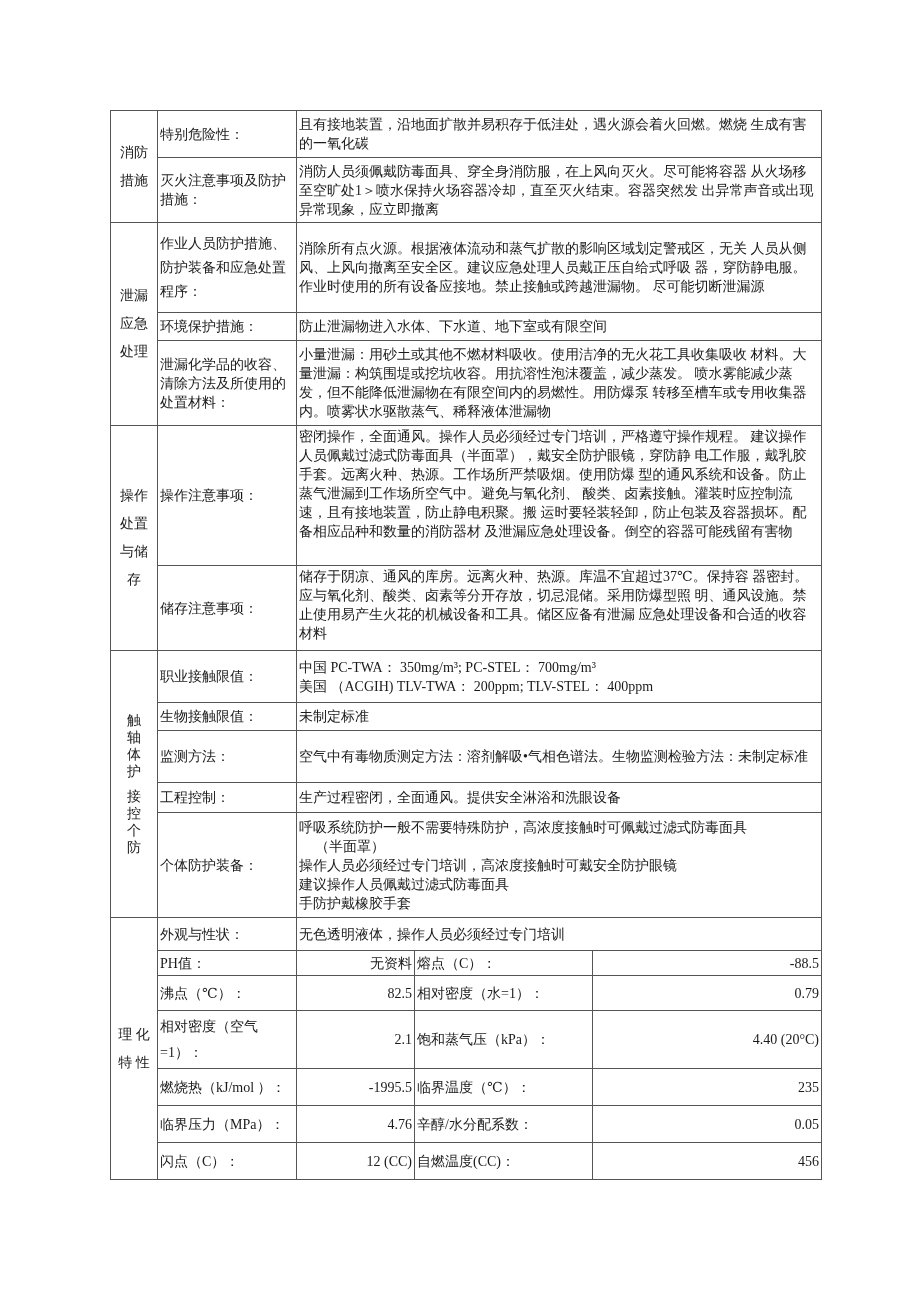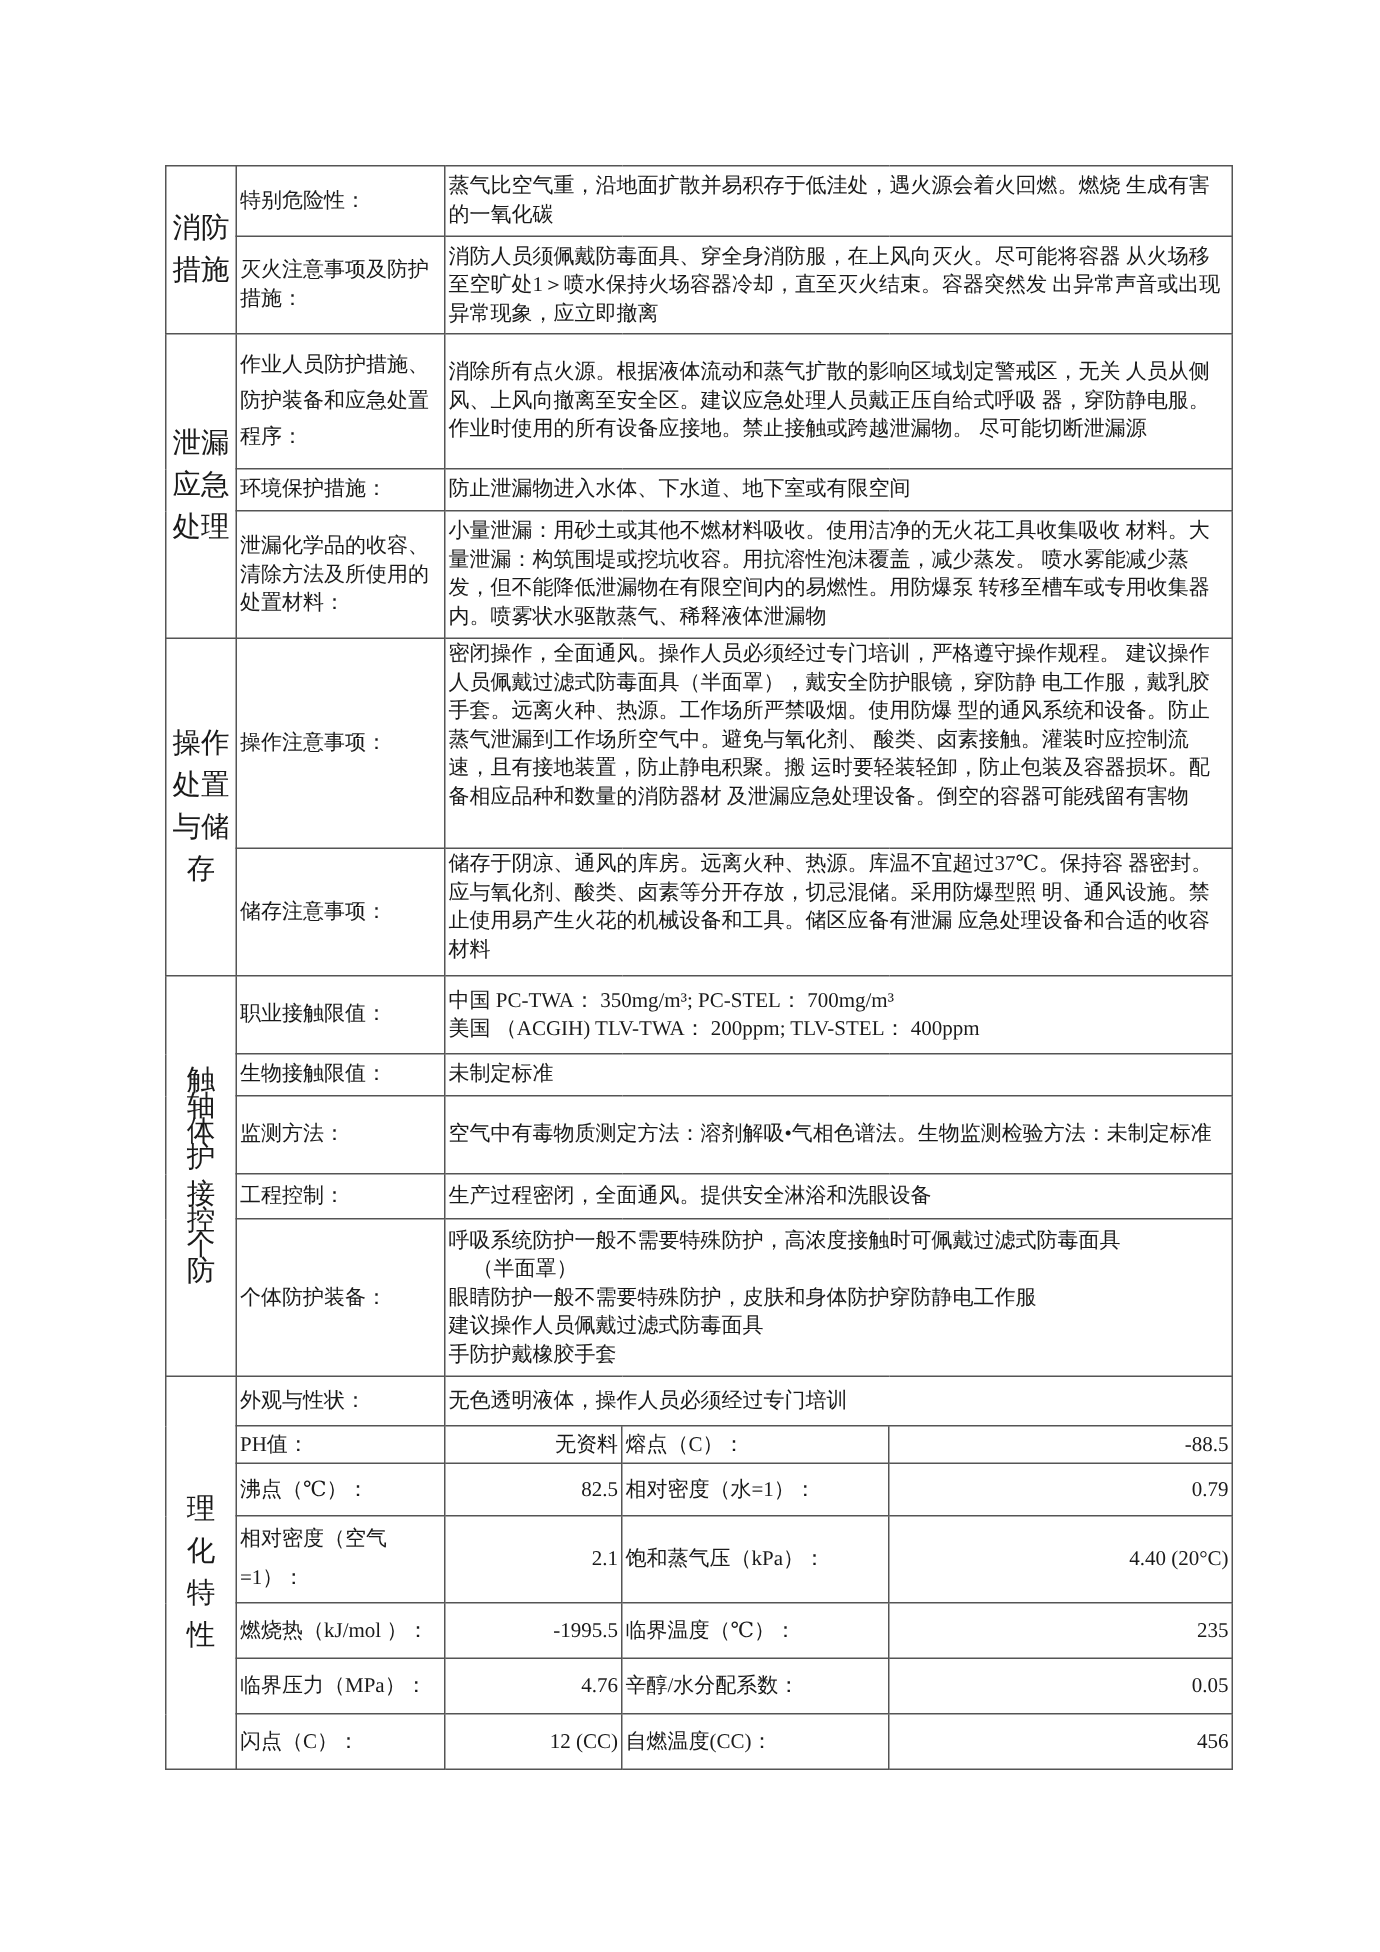--- a/index.html
+++ b/index.html
@@ -16,21 +16,21 @@
     font-size: 14px;
     line-height: 19px;
   }
   table.sds td {
     border: 1px solid #555;
     padding: 1px 2px;
     vertical-align: middle;
   }
   td.section {
     text-align: center;
-    font-size: 19px;
+    font-size: 14px;
     line-height: 28px;
     padding: 0;
   }
   td.section.vertical {
     line-height: 17px;
   }
   td.label { padding-left: 2px; }
   td.val { text-align: left; }
   td.center { text-align: right; }
   .line { display: block; }
@@ -49,21 +49,21 @@
     <col style="width:229px">
   </colgroup>
 
   <tbody>
       <tr style="height:47px">
     <td class="section" rowspan="2">
       <span class="line">消防</span>
       <span class="line">措施</span>
     </td>
     <td class="label">特别危险性：</td>
-    <td class="val" colspan="3">蒸气比空气重，沿地面扩散并易积存于低洼处，遇火源会着火回燃。燃烧 生成有害的一氧化碳</td>
+    <td class="val" colspan="3">且有接地装置，沿地面扩散并易积存于低洼处，遇火源会着火回燃。燃烧 生成有害的一氧化碳</td>
   </tr>
   <tr style="height:65px">
     <td class="label">灭火注意事项及防护措施：</td>
     <td class="val" colspan="3">消防人员须佩戴防毒面具、穿全身消防服，在上风向灭火。尽可能将容器 从火场移至空旷处1＞喷水保持火场容器冷却，直至灭火结束。容器突然发 出异常声音或出现异常现象，应立即撤离</td>
   </tr>
 
   <tr style="height:90px">
     <td class="section" rowspan="3">
       <span class="line">泄漏</span>
       <span class="line">应急</span>
@@ -124,21 +124,21 @@
   </tr>
   <tr style="height:30px">
     <td class="label">工程控制：</td>
     <td class="val" colspan="3">生产过程密闭，全面通风。提供安全淋浴和洗眼设备</td>
   </tr>
   <tr style="height:105px">
     <td class="label">个体防护装备：</td>
     <td class="val" colspan="3">
       <span class="line">呼吸系统防护一般不需要特殊防护，高浓度接触时可佩戴过滤式防毒面具</span>
       <span class="line indent">（半面罩）</span>
-      <span class="line">眼睛防护一般不需要特殊防护，皮肤和身体防护穿防静电工作服</span>
+      <span class="line">操作人员必须经过专门培训，高浓度接触时可戴安全防护眼镜</span>
       <span class="line">建议操作人员佩戴过滤式防毒面具</span>
       <span class="line">手防护戴橡胶手套</span>
     </td>
   </tr>
 
   <tr style="height:33px">
     <td class="section" rowspan="7">
       <span class="line">理 化</span>
       <span class="line">特 性</span>
     </td>

